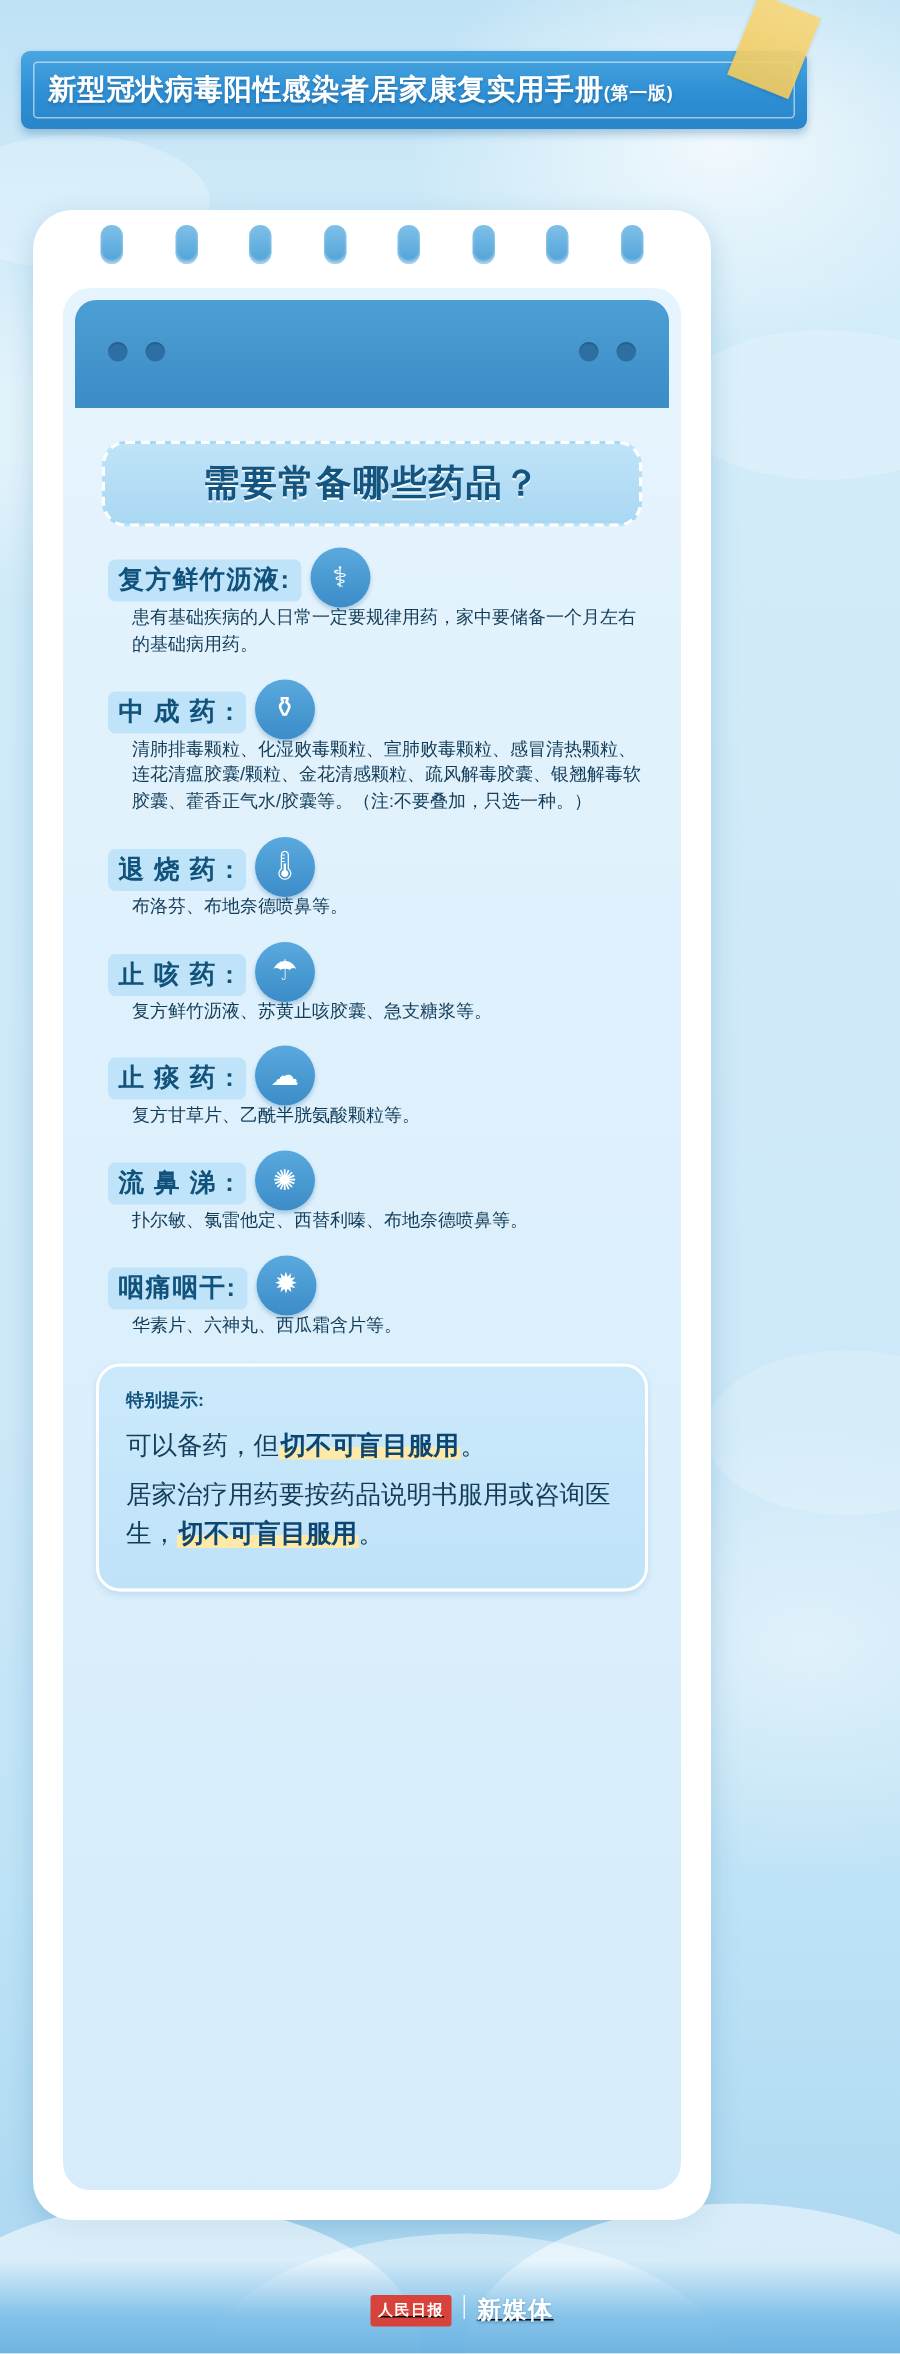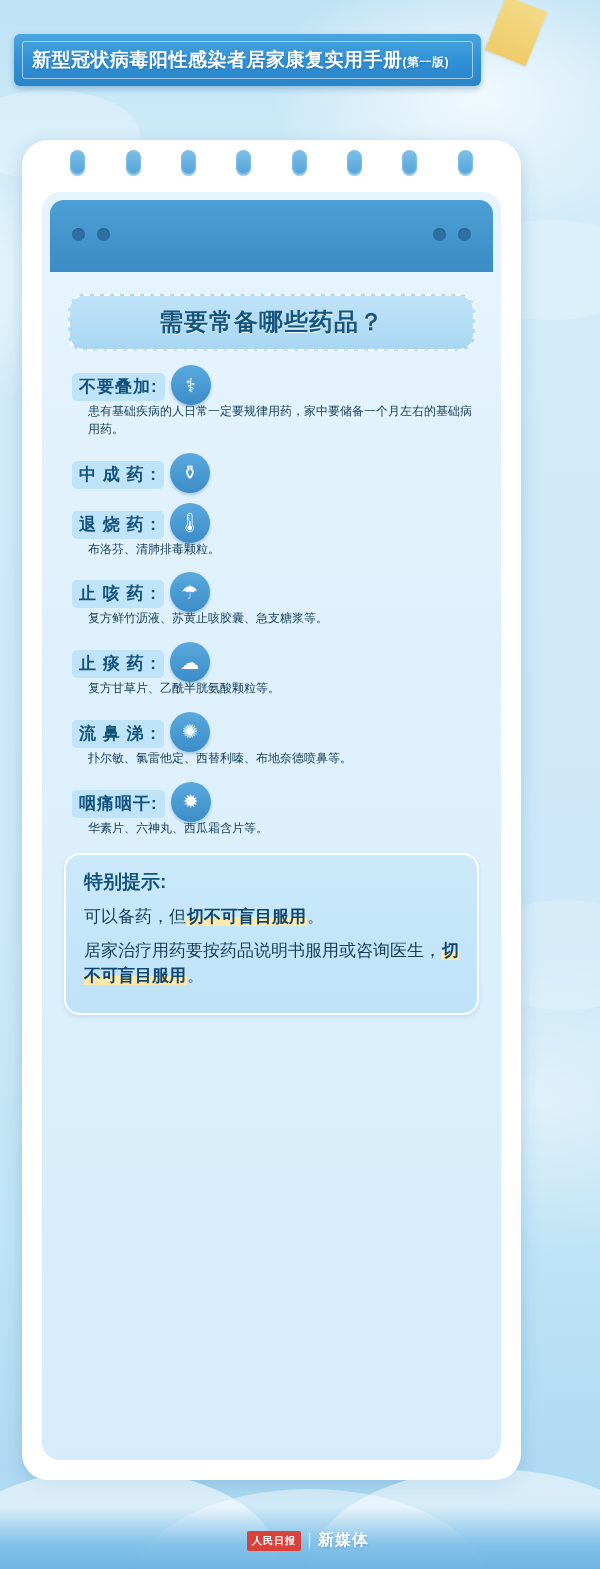--- a/index.html
+++ b/index.html
@@ -48,21 +48,21 @@
   }
   .bottom-band {
     position: absolute; left: 0; right: 0; bottom: 0; height: 62px;
     background: linear-gradient(180deg, rgba(143,203,238,0.0), rgba(116,186,230,0.85) 60%, rgba(104,177,225,0.95));
   }
 
   
   .title-ribbon {
     position: absolute;
     left: 14px; top: 34px;
-    width: 467px; height: 52px;
+    width: 524px; height: 52px;
     background: linear-gradient(180deg, #49a6e0 0%, #2f8fd4 55%, #2a85c9 100%);
     border-radius: 6px 6px 6px 6px;
     box-shadow: 0 3px 6px rgba(40,110,160,0.35);
     display: flex; align-items: center;
   }
   .title-ribbon:before {
     content: "";
     position: absolute; left: 8px; top: 7px; right: 8px; bottom: 7px;
     border: 1px solid rgba(255,255,255,0.55);
     border-radius: 3px;
@@ -88,21 +88,21 @@
     background: linear-gradient(180deg, #f7d87c, #f0c95f);
     opacity: 0.92;
     transform: rotate(22deg);
     box-shadow: 0 1px 3px rgba(0,0,0,0.12);
   }
 
   
   .notebook {
     position: absolute;
     left: 22px; top: 140px;
-    width: 499px;
+    width: 452px;
     height: 1340px;
     background: #ffffff;
     border-radius: 26px;
     box-shadow: 0 6px 18px rgba(60,130,180,0.28);
   }
   .rings {
     position: absolute;
     left: 0; right: 0; top: 10px;
     height: 34px;
     display: flex;
@@ -206,21 +206,21 @@
   
   .tip {
     margin: 16px 22px 0 22px;
     background: linear-gradient(180deg, #cbe9fb, #bfe2f8);
     border: 2px solid #ffffff;
     border-radius: 16px;
     padding: 14px 18px 16px 18px;
     box-shadow: 0 2px 4px rgba(70,140,190,0.18);
   }
   .tip-title {
-    font-size: 19px;
+    font-size: 12px;
     font-weight: bold;
     color: #10527c;
     margin-bottom: 9px;
   }
   .tip-line {
     font-size: 17px;
     line-height: 1.5;
     color: #123c58;
     margin-bottom: 8px;
   }
@@ -228,22 +228,23 @@
     font-weight: bold;
     color: #0c4670;
     background: linear-gradient(180deg, rgba(255,255,255,0) 55%, #ffe9a8 55%);
     padding: 0 1px;
   }
 
   
   .footer {
     position: absolute;
     left: 16px; right: 0; bottom: 18px;
-    display: flex; align-items: center; justify-content: center;
+    display: flex; justify-content: center;
     gap: 8px;
+    text-decoration: underline;
   }
   .footer .seal {
     background: #d7423a;
     color: #fff;
     font-size: 10px;
     font-weight: bold;
     letter-spacing: 1px;
     padding: 3px 5px;
     border-radius: 2px;
   }
@@ -299,39 +300,40 @@
     </div>
 
     <div class="headline-wrap">
       <div class="headline">需要常备哪些药品？</div>
     </div>
 
     <div class="content">
 
       <div class="item">
         <div class="item-head">
-          <span class="chip">不要叠加:</span>
+          <span class="chip">复方鲜竹沥液:</span>
           <span class="ico">⚕</span>
         </div>
         <div class="item-body">患有基础疾病的人日常一定要规律用药，家中要储备一个月左右的基础病用药。</div>
       </div>
 
       <div class="item">
         <div class="item-head">
           <span class="chip">中 成 药 :</span>
           <span class="ico">⚱</span>
         </div>
+        <div class="item-body">清肺排毒颗粒、化湿败毒颗粒、宣肺败毒颗粒、感冒清热颗粒、连花清瘟胶囊/颗粒、金花清感颗粒、疏风解毒胶囊、银翘解毒软胶囊、藿香正气水/胶囊等。（注:不要叠加，只选一种。）</div>
       </div>
 
       <div class="item">
         <div class="item-head">
           <span class="chip">退 烧 药 :</span>
           <span class="ico">🌡</span>
         </div>
-        <div class="item-body">布洛芬、清肺排毒颗粒。</div>
+        <div class="item-body">布洛芬、布地奈德喷鼻等。</div>
       </div>
 
       <div class="item">
         <div class="item-head">
           <span class="chip">止 咳 药 :</span>
           <span class="ico">☂</span>
         </div>
         <div class="item-body">复方鲜竹沥液、苏黄止咳胶囊、急支糖浆等。</div>
       </div>
 

